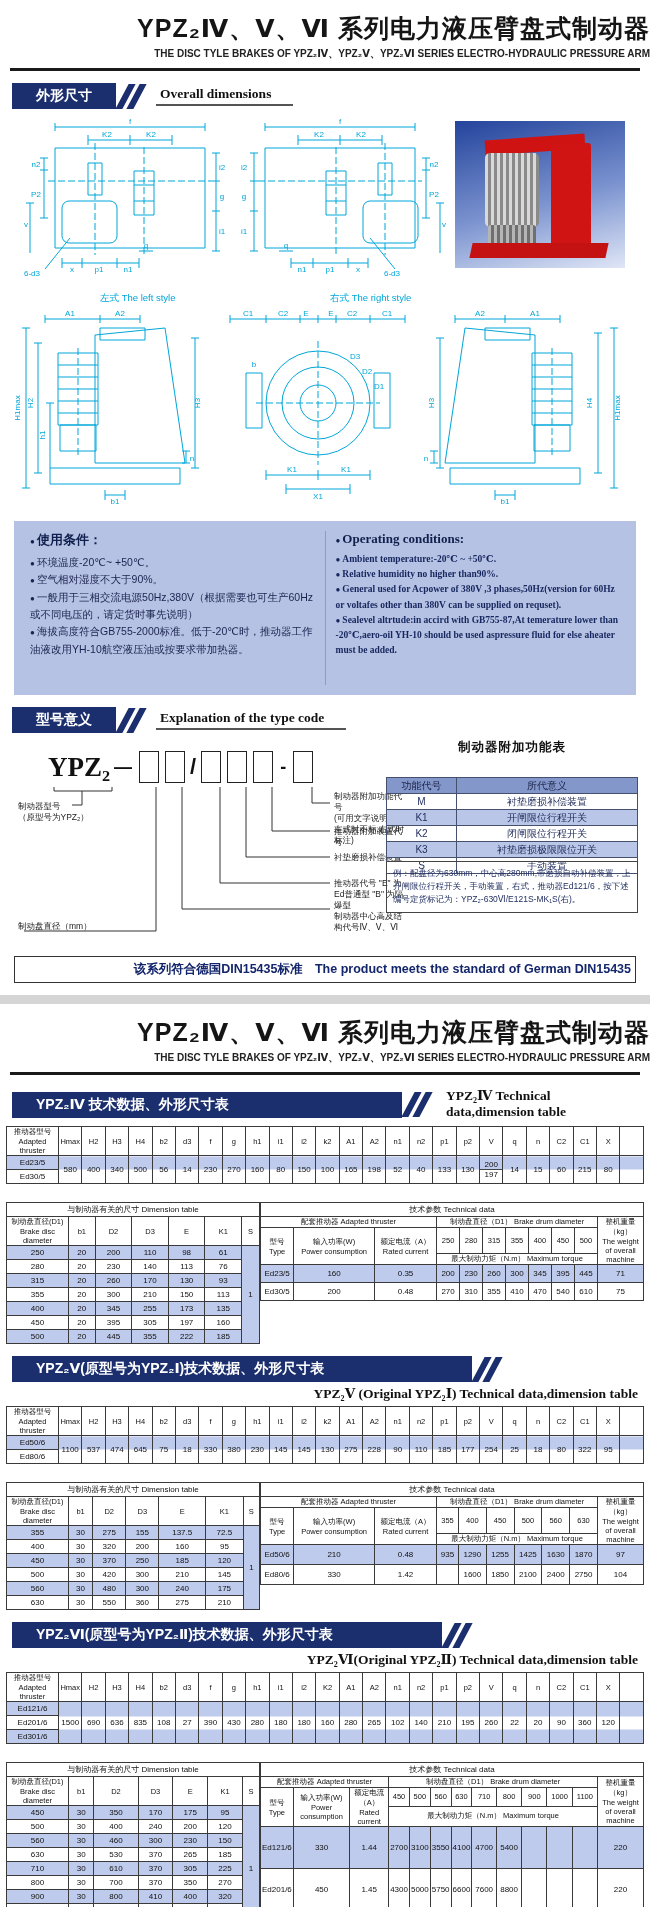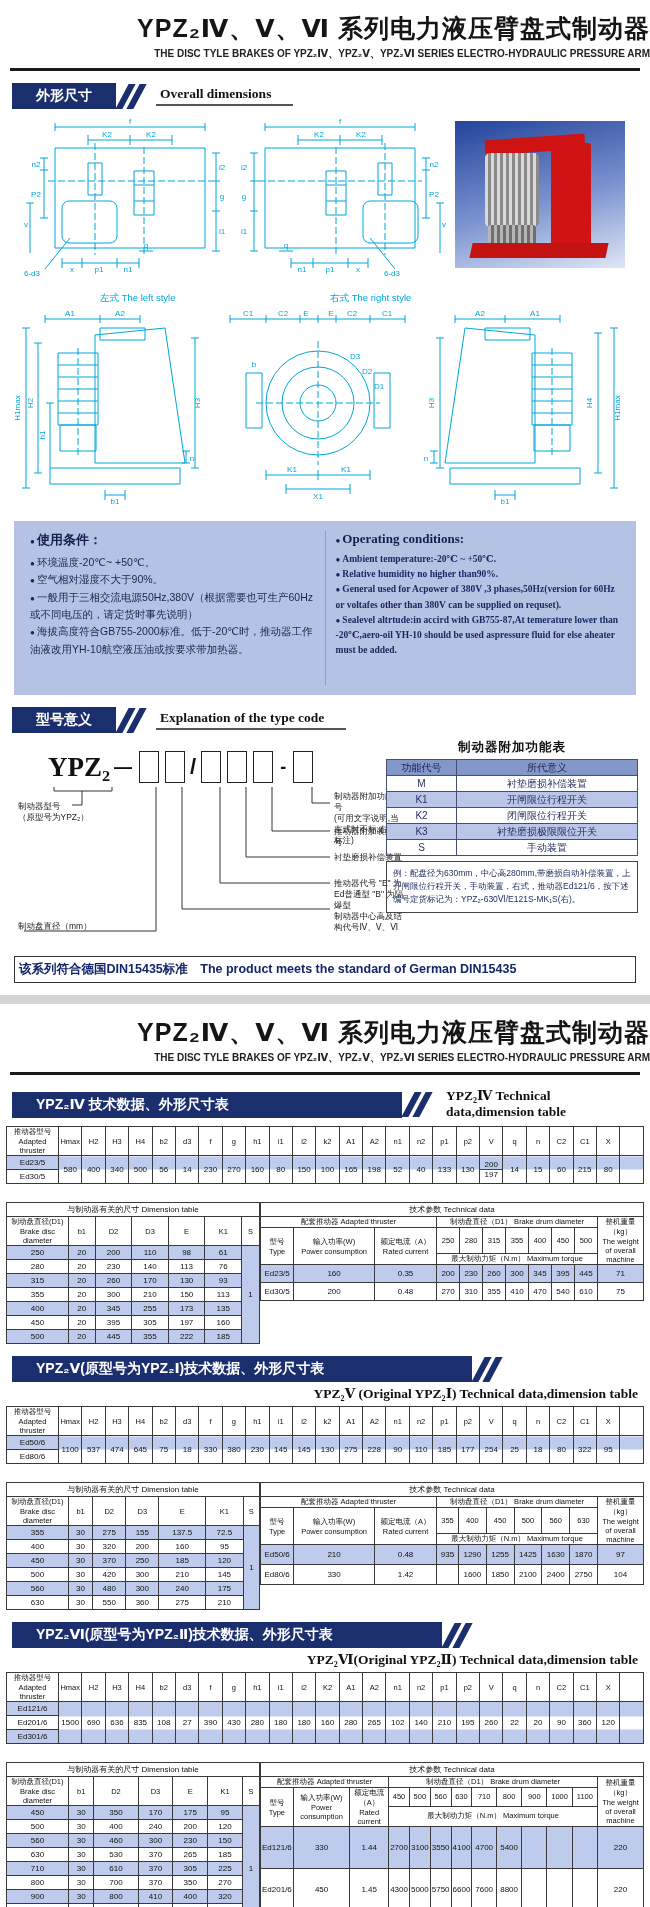--- a/index.html
+++ b/index.html
@@ -40,27 +40,27 @@
 .cond .en li{font-family:"Liberation Serif","DejaVu Serif",serif;font-size:9.5px;font-weight:bold;line-height:1.6;color:#15265e}
 
 .typecode{position:relative;height:205px;margin:6px 12px 0}
 .tc-row{position:absolute;left:36px;top:12px;display:flex;align-items:center}
 .yp{font-family:"Liberation Serif","DejaVu Serif",serif;font-weight:bold;font-size:27px;color:#111}
 .tc-dash{font-size:18px;margin:0 4px;font-weight:bold}
 .tc-box{width:20px;height:32px;border:1.5px solid #222;margin:0 3px;background:#fff}
 .tc-slash{font-size:22px;font-weight:bold;margin:0 2px}
 .tc-lbl{position:absolute;font-size:8.5px;color:#222;line-height:1.3}
 .func{position:absolute;right:0;top:0;width:252px}
-.func .ft{font-weight:bold;font-size:12.5px;text-align:center;margin-bottom:3px;letter-spacing:1px}
+.func .ft{font-weight:bold;font-size:12.5px;text-align:center;margin-bottom:21px;letter-spacing:1px}
 .func table{border-collapse:collapse;width:100%}
 .func td{border:1px solid #45506e;font-size:10px;height:16px;text-align:center;color:#25305e}
 .func tr.hrow td{background:#8397cb;color:#1a2248}
 .func tr.b td{background:#b9c6e8}
 .exbox{position:absolute;right:0;top:122px;width:252px;border:1px solid #444;font-size:8.5px;color:#233064;line-height:1.55;padding:5px 6px}
-.dinbar{border:1px solid #333;margin:12px 14px 0;padding:4px;text-align:left;font-weight:bold;color:#14266b;font-size:12.5px}
+.dinbar{border:1px solid #333;margin:12px 14px 0;padding:4px;text-align:right;font-weight:bold;color:#14266b;font-size:12.5px}
 .graybreak{height:9px;background:#d5d5d5;margin-top:12px}
 
 table.dt{border-collapse:collapse;table-layout:fixed;width:638px;margin:4px 6px 0}
 table.dt td{border:1px solid #3a3a3a;font-size:8px;text-align:center;vertical-align:middle;padding:0;overflow:hidden}
 table.dt td.h{font-size:7.5px;height:20px;background:#fff}
 table.dt td.mdlw{width:52px}
 .pre{white-space:pre-line}
 td.mdl{height:14px;background:#fff}
 td.mdl.b{background:#bfcbec}
 table.s2 td.v{background:linear-gradient(180deg,#bfcbec 0 50%,#fff 50% 100%)}

